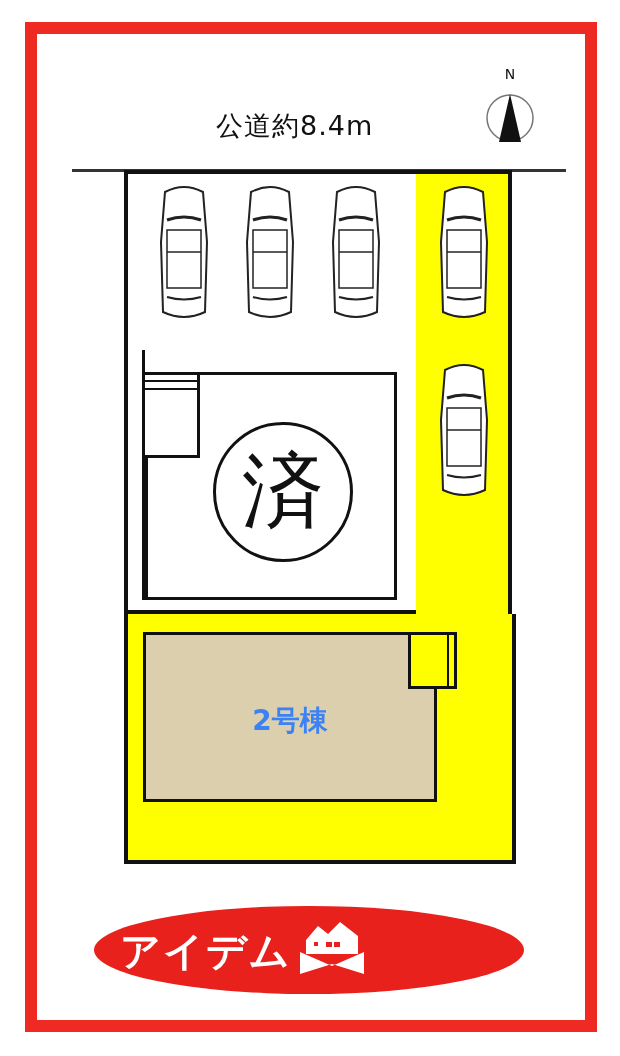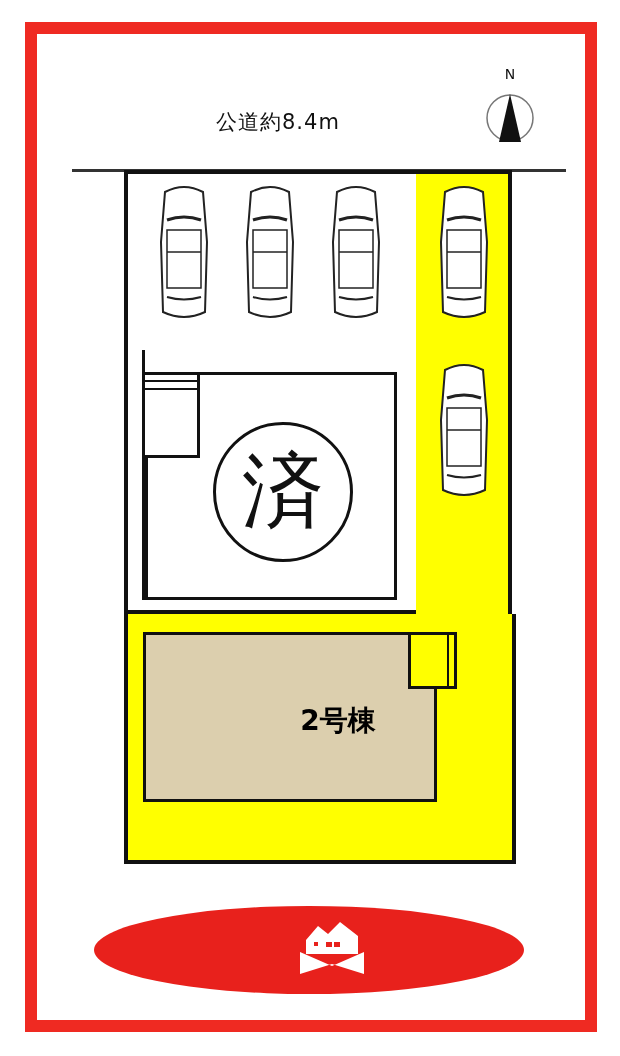--- a/index.html
+++ b/index.html
@@ -1,36 +1,36 @@
 <!DOCTYPE html>
 <html><head>
 <meta charset="utf-8">
 <style>
   html, body { margin:0; padding:0; background:#ffffff; }
   body { width:620px; height:1056px; position:relative; overflow:hidden; font-family:"DejaVu Sans", sans-serif; }
   .frame { position:absolute; left:25px; top:22px; width:548px; height:986px; border:12px solid #ef2a22; }
-  .road-label { position:absolute; left:216px; top:108px; font-size:21px; color:#111; letter-spacing:1px; }
+  .road-label { position:absolute; left:216px; top:108px; font-size:27px; color:#111; letter-spacing:1px; }
   .road-line { position:absolute; left:72px; top:169px; width:494px; height:3px; background:#333; }
   .north { position:absolute; left:485px; top:66px; width:50px; height:80px; }
   .north .n { position:absolute; left:0; width:50px; text-align:center; top:0; font-size:14px; color:#111; }
   .lot-sold { position:absolute; left:124px; top:170px; width:288px; height:440px; border:4px solid #111; border-bottom:none; background:#fff; }
   .lot-sold-bottom { position:absolute; left:124px; top:610px; width:292px; height:4px; background:#111; }
   .lot-yellow { position:absolute; left:416px; top:170px; width:92px; height:440px; background:#ffff00; border:4px solid #111; border-left:none; border-bottom:none; }
   .lot-yellow-lower { position:absolute; left:124px; top:614px; width:384px; height:246px; background:#ffff00; border:4px solid #111; border-top:none; }
   .car { position:absolute; width:58px; height:142px; }
   .bldg-sold { position:absolute; left:145px; top:372px; width:246px; height:222px; border:3px solid #111; background:#fff; }
   .stair { position:absolute; left:145px; top:372px; width:52px; height:80px; border:3px solid #111; border-left:none; background:#fff; }
   .stair-l1 { position:absolute; left:145px; top:380px; width:52px; height:2px; background:#111; }
   .stair-l2 { position:absolute; left:145px; top:388px; width:52px; height:2px; background:#111; }
   .stair-post { position:absolute; left:142px; top:350px; width:3px; height:250px; background:#111; }
   .sold-circle { position:absolute; left:213px; top:422px; width:140px; height:140px; border:3px solid #111; border-radius:50%; display:flex; align-items:center; justify-content:center; font-size:82px; color:#111; box-sizing:border-box; background:#fff; }
   .bldg-2 { position:absolute; left:143px; top:632px; width:294px; height:170px; background:#dccfae; border:3px solid #111; box-sizing:border-box; }
   .bldg-2-notch { position:absolute; left:408px; top:632px; width:49px; height:57px; background:#ffff00; border:3px solid #111; box-sizing:border-box; }
   .bldg-2-notch-line { position:absolute; left:447px; top:632px; width:2px; height:57px; background:#111; }
-  .bldg-2-label { position:absolute; left:143px; top:702px; width:294px; text-align:center; font-size:28px; font-weight:bold; color:#000000;padding-left:48px; }
+  .bldg-2-label { position:absolute; left:143px; top:702px; width:294px; text-align:center; font-size:28px; font-weight:bold; color:#3b82f6; }
   .logo { position:absolute; left:92px; top:904px; width:434px; height:92px; }
 </style>
 </head>
 <body>
 
 <div class="frame"></div>
 
 <div class="road-label">公道約8.4m</div>
 <div class="road-line"></div>
 
@@ -92,20 +92,21 @@
 
 <div class="bldg-2"></div>
 <div class="bldg-2-notch"></div>
 <div class="bldg-2-notch-line"></div>
 <div class="bldg-2-label">2号棟</div>
 
 <div class="logo">
   <svg width="434" height="92" viewBox="0 0 434 92" style="position:absolute;left:0;top:0">
     <ellipse cx="217" cy="46" rx="215" ry="44" fill="#e8211c"></ellipse>
   </svg>
+  <div style="position:absolute;left:28px;top:20px;font-size:40px;font-weight:bold;color:#fff;letter-spacing:2px;">アイデム</div>
   <svg width="64" height="60" viewBox="0 0 64 60" style="position:absolute;left:208px;top:14px">
     <polygon points="6,22 18,8 28,16 40,4 58,18 58,36 6,36" fill="#fff"></polygon>
     <rect x="14" y="24" width="4" height="4" fill="#e8211c"></rect>
     <rect x="26" y="24" width="6" height="5" fill="#e8211c"></rect>
     <rect x="34" y="24" width="6" height="5" fill="#e8211c"></rect>
     <polygon points="0,34 32,48 64,34 64,56 32,46 0,56" fill="#fff"></polygon>
   </svg>
 </div>
 
 </body></html>

